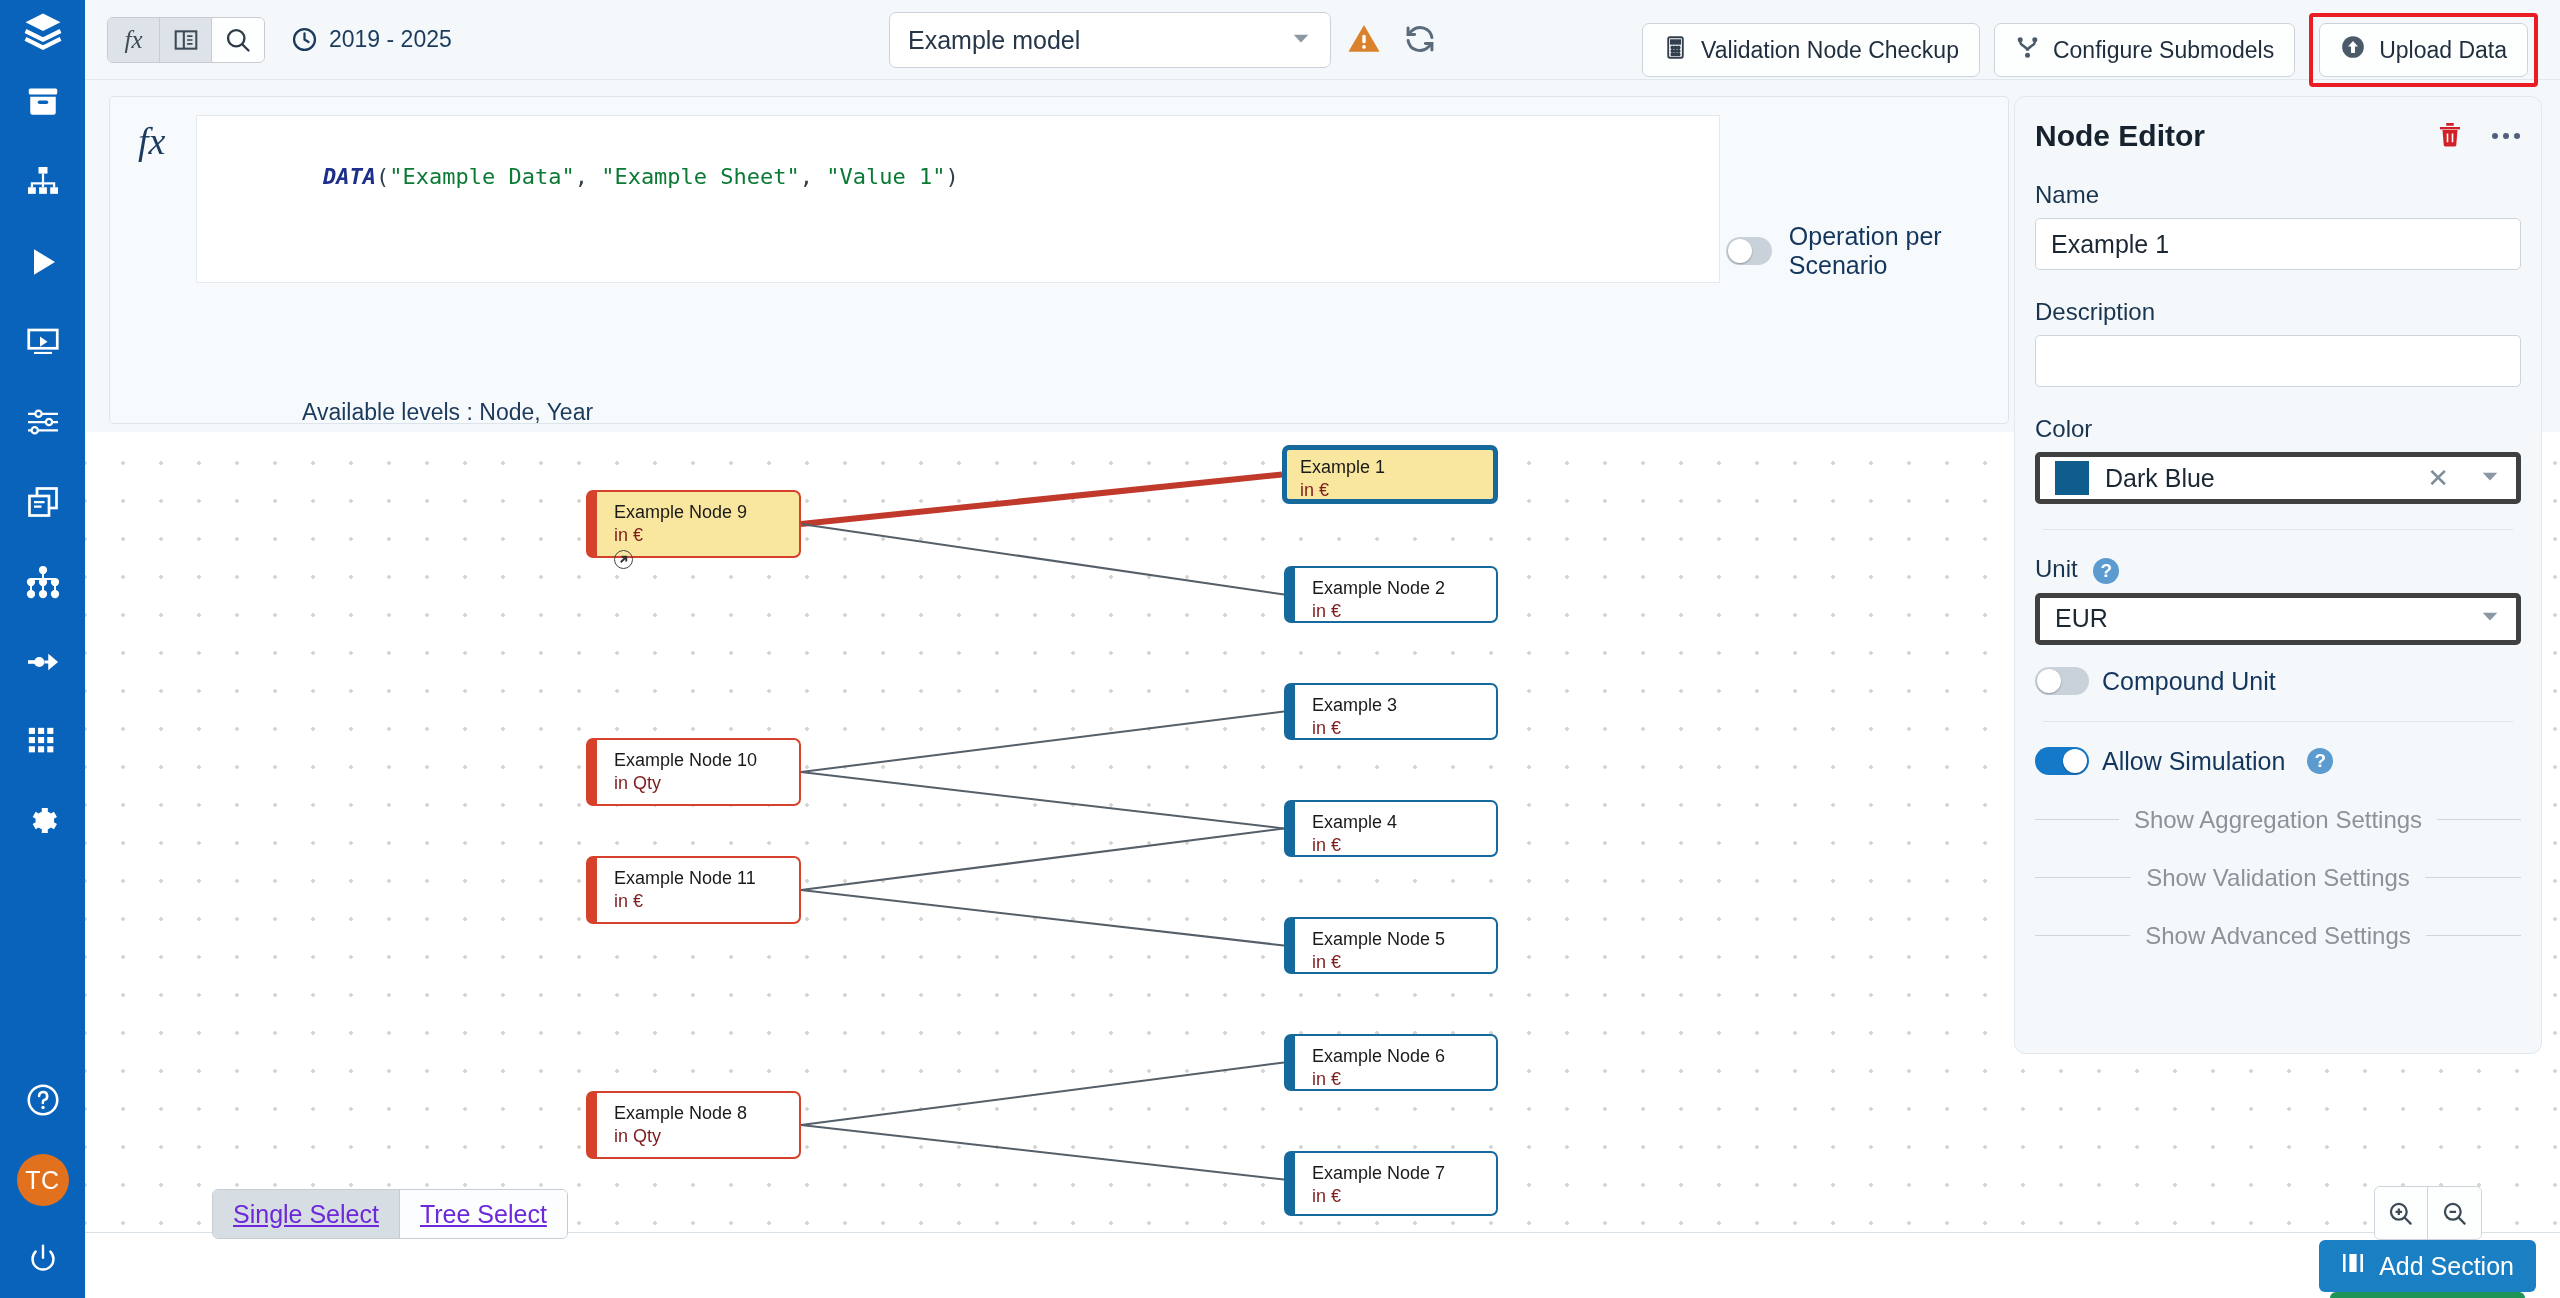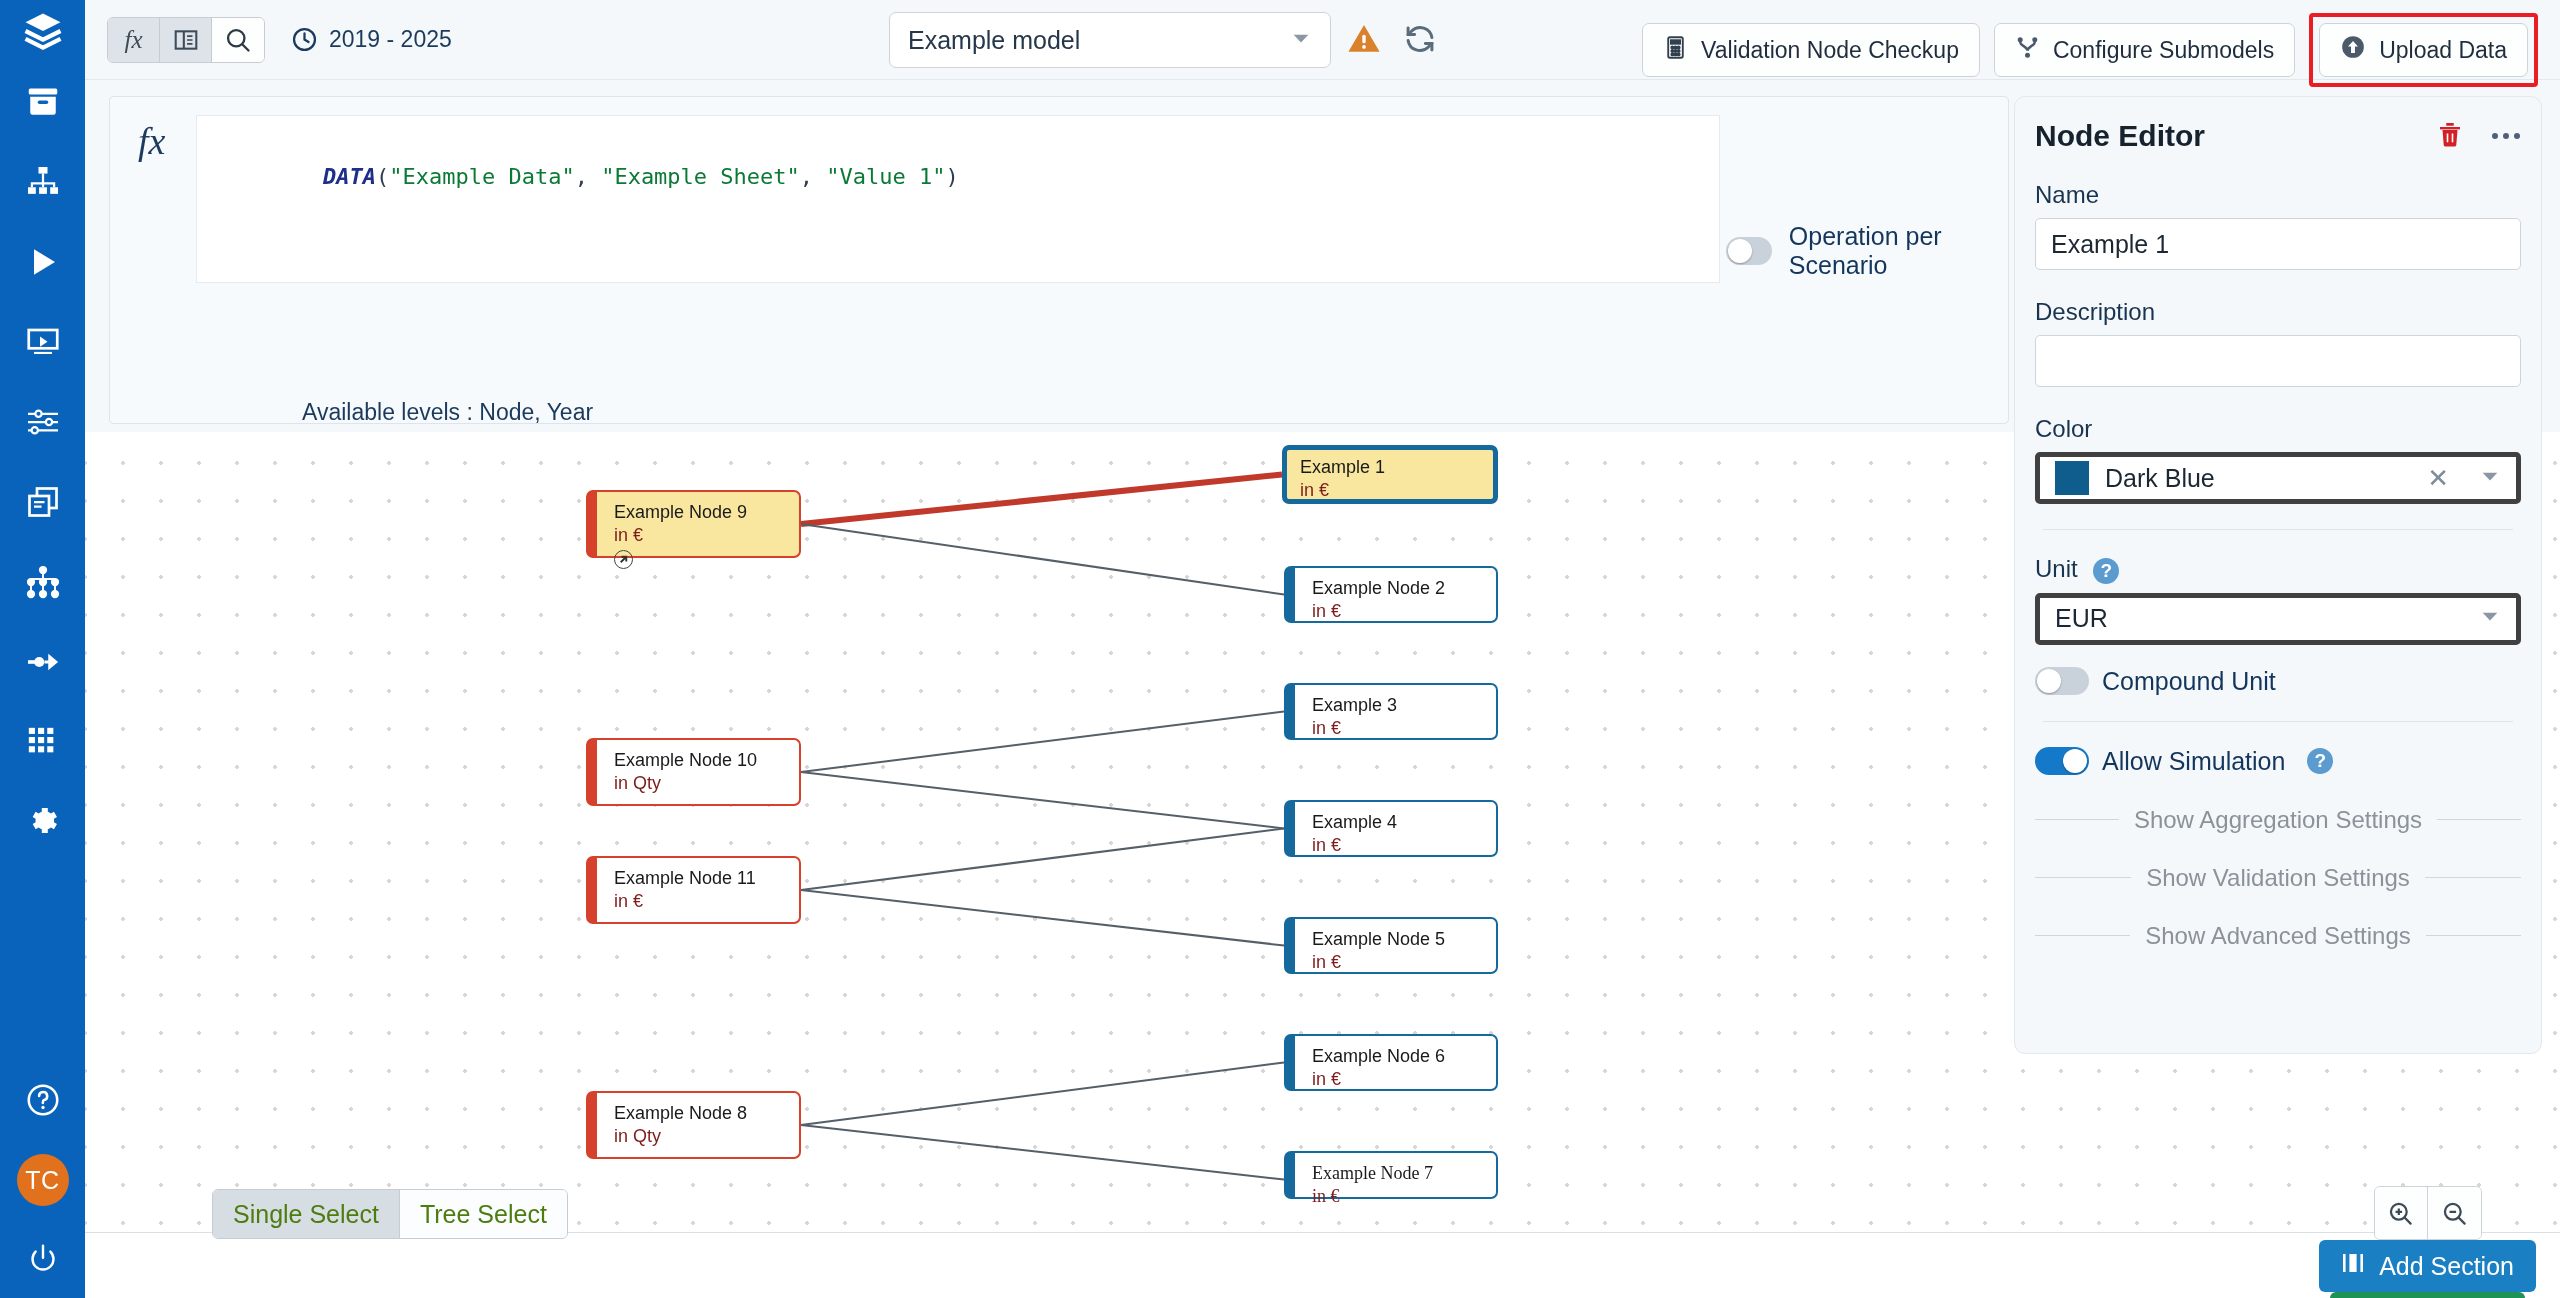--- a/index.html
+++ b/index.html
@@ -161,21 +161,21 @@
     vertical-align: middle; margin-left: 9px; cursor: pointer;
   }
   .toggle-row { display: flex; align-items: center; gap: 13px; margin-top: 22px; }
   .toggle-row .tl { font-size: 25px; color: #14365c; }
   .show-link { display: flex; align-items: center; gap: 15px; margin-top: 30px; color: #8b9299; font-size: 24px; cursor: pointer; }
   .show-link .ln { flex: 1; height: 1px; background: #cfd6dc; }
 
   
   .bottombar { position: absolute; left: 0; bottom: 0; width: 2475px; height: 66px; background: #ffffff; border-top: 1px solid #d9e0e6; }
   .sel-group { position: absolute; left: 127px; top: -44px; display: flex; border: 1px solid #c6ccd2; border-radius: 6px; overflow: hidden; }
-  .sel-btn { height: 48px; padding: 10px 20px; display: flex; align-items: center; font-size: 25px; color: #4d7c0f; background: #fbfdfe; cursor: pointer; }
+  .sel-btn { height: 48px; padding: 10px 20px; display: flex; align-items: center; font-size: 25px; color: #6d28d9; background: #fbfdfe; cursor: pointer; text-decoration: underline; }
   .sel-btn.active { background: #d6dde3; border-right: 1px solid #c6ccd2; }
   .bot-right { position: absolute; right: 24px; top: -47px; display: flex; align-items: center; flex-direction: column; }
   .zoom-group { display: flex; border: 1px solid #ccd3da; border-radius: 6px; overflow: hidden; }
   .zbtn { width: 53px; height: 52px; background: #fdfefe; display: flex; align-items: center; justify-content: center; cursor: pointer; border-right: 1px solid #ccd3da; }
   .zbtn:last-child { border-right: none; }
   .pbtn { height: 52px; border-radius: 6px; display: flex; align-items: center; gap: 14px; padding: 0 22px; font-size: 25px; color: #fff; cursor: pointer; white-space: nowrap; }
   .pbtn.blue { background: #1b7fc4; }
   .pbtn.green { background: #1d9455; }
 </style>
 </head>
@@ -497,21 +497,21 @@
             <div class="n-sub">in €</div>
           </div>
           <div class="node tgt" style="left: 1199px; top: 485px; width: 214px; height: 57px;">
             <div>Example Node 5</div>
             <div class="n-sub">in €</div>
           </div>
           <div class="node tgt" style="left: 1199px; top: 602px; width: 214px; height: 57px;">
             <div>Example Node 6</div>
             <div class="n-sub">in €</div>
           </div>
-          <div class="node tgt" style="left: 1199px; top: 719px; width: 214px; height: 48px; font-family: Liberation Serif, serif;">
+          <div class="node tgt" style="left: 1199px; top: 719px; width: 214px; height: 65px;">
             <div>Example Node 7</div>
             <div class="n-sub">in €</div>
           </div>
         </div>
     </div>
 
     <div class="node-editor">
       <div class="ne-head">
         <div class="ne-title">Node Editor</div>
         <div class="sp"></div>

